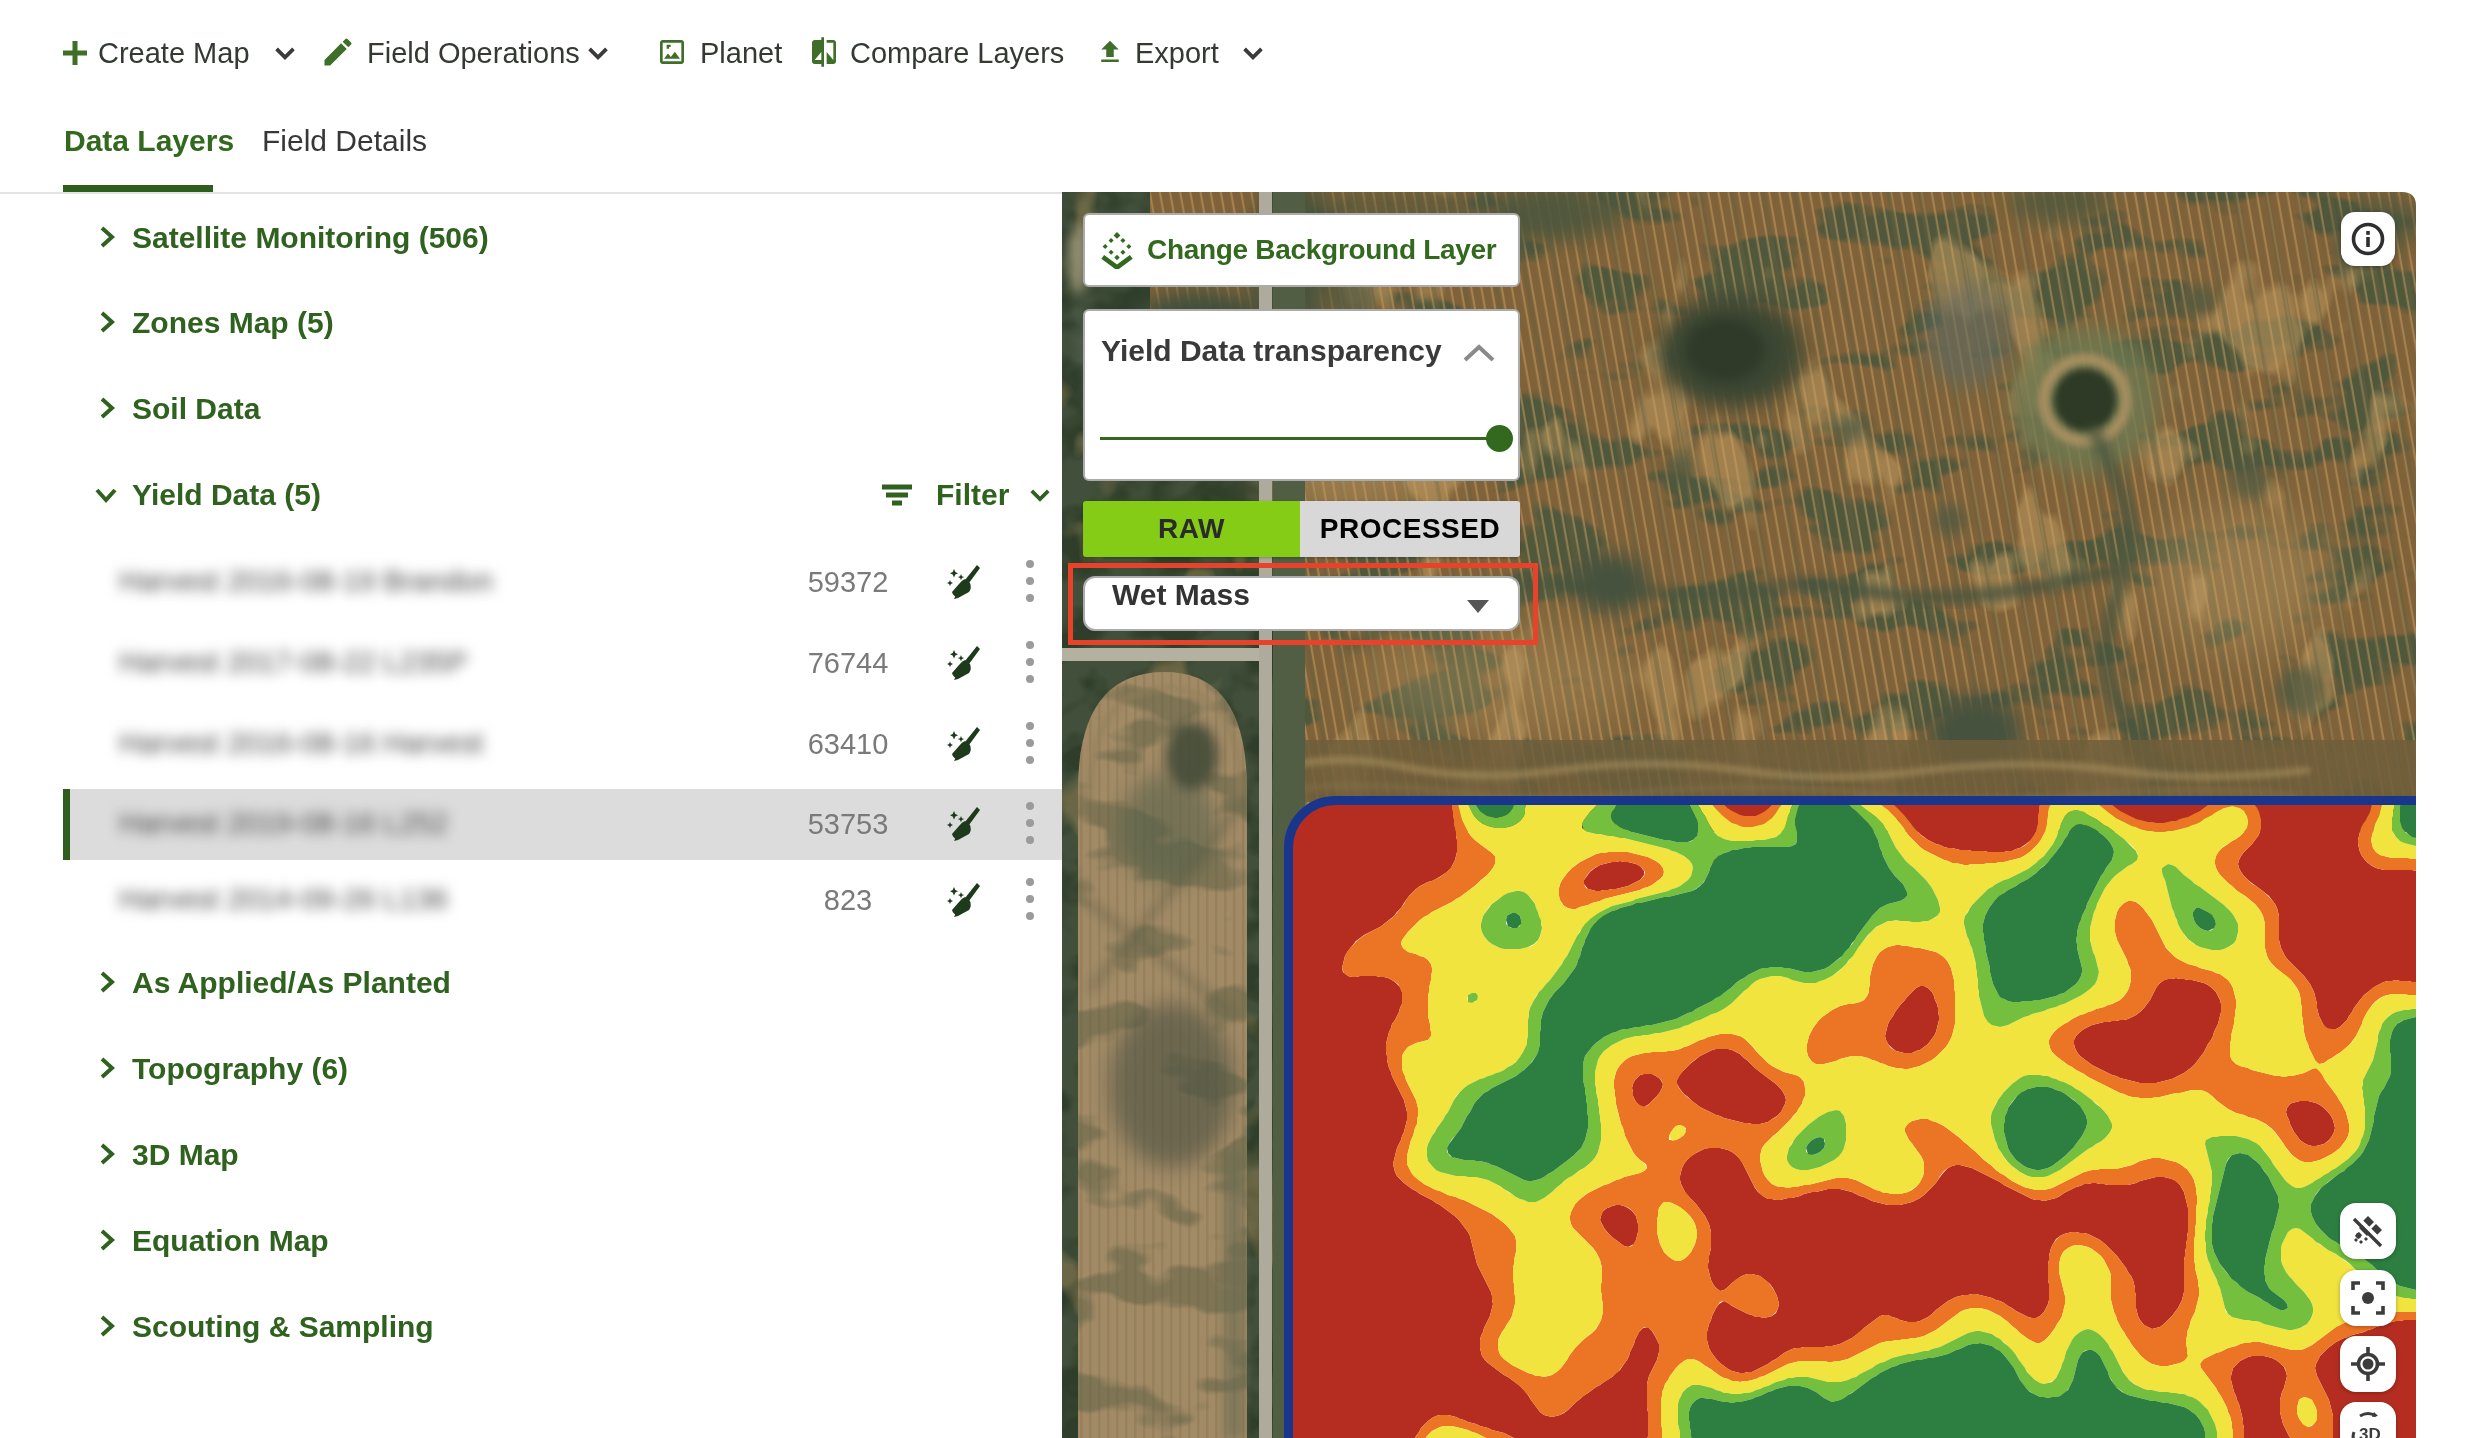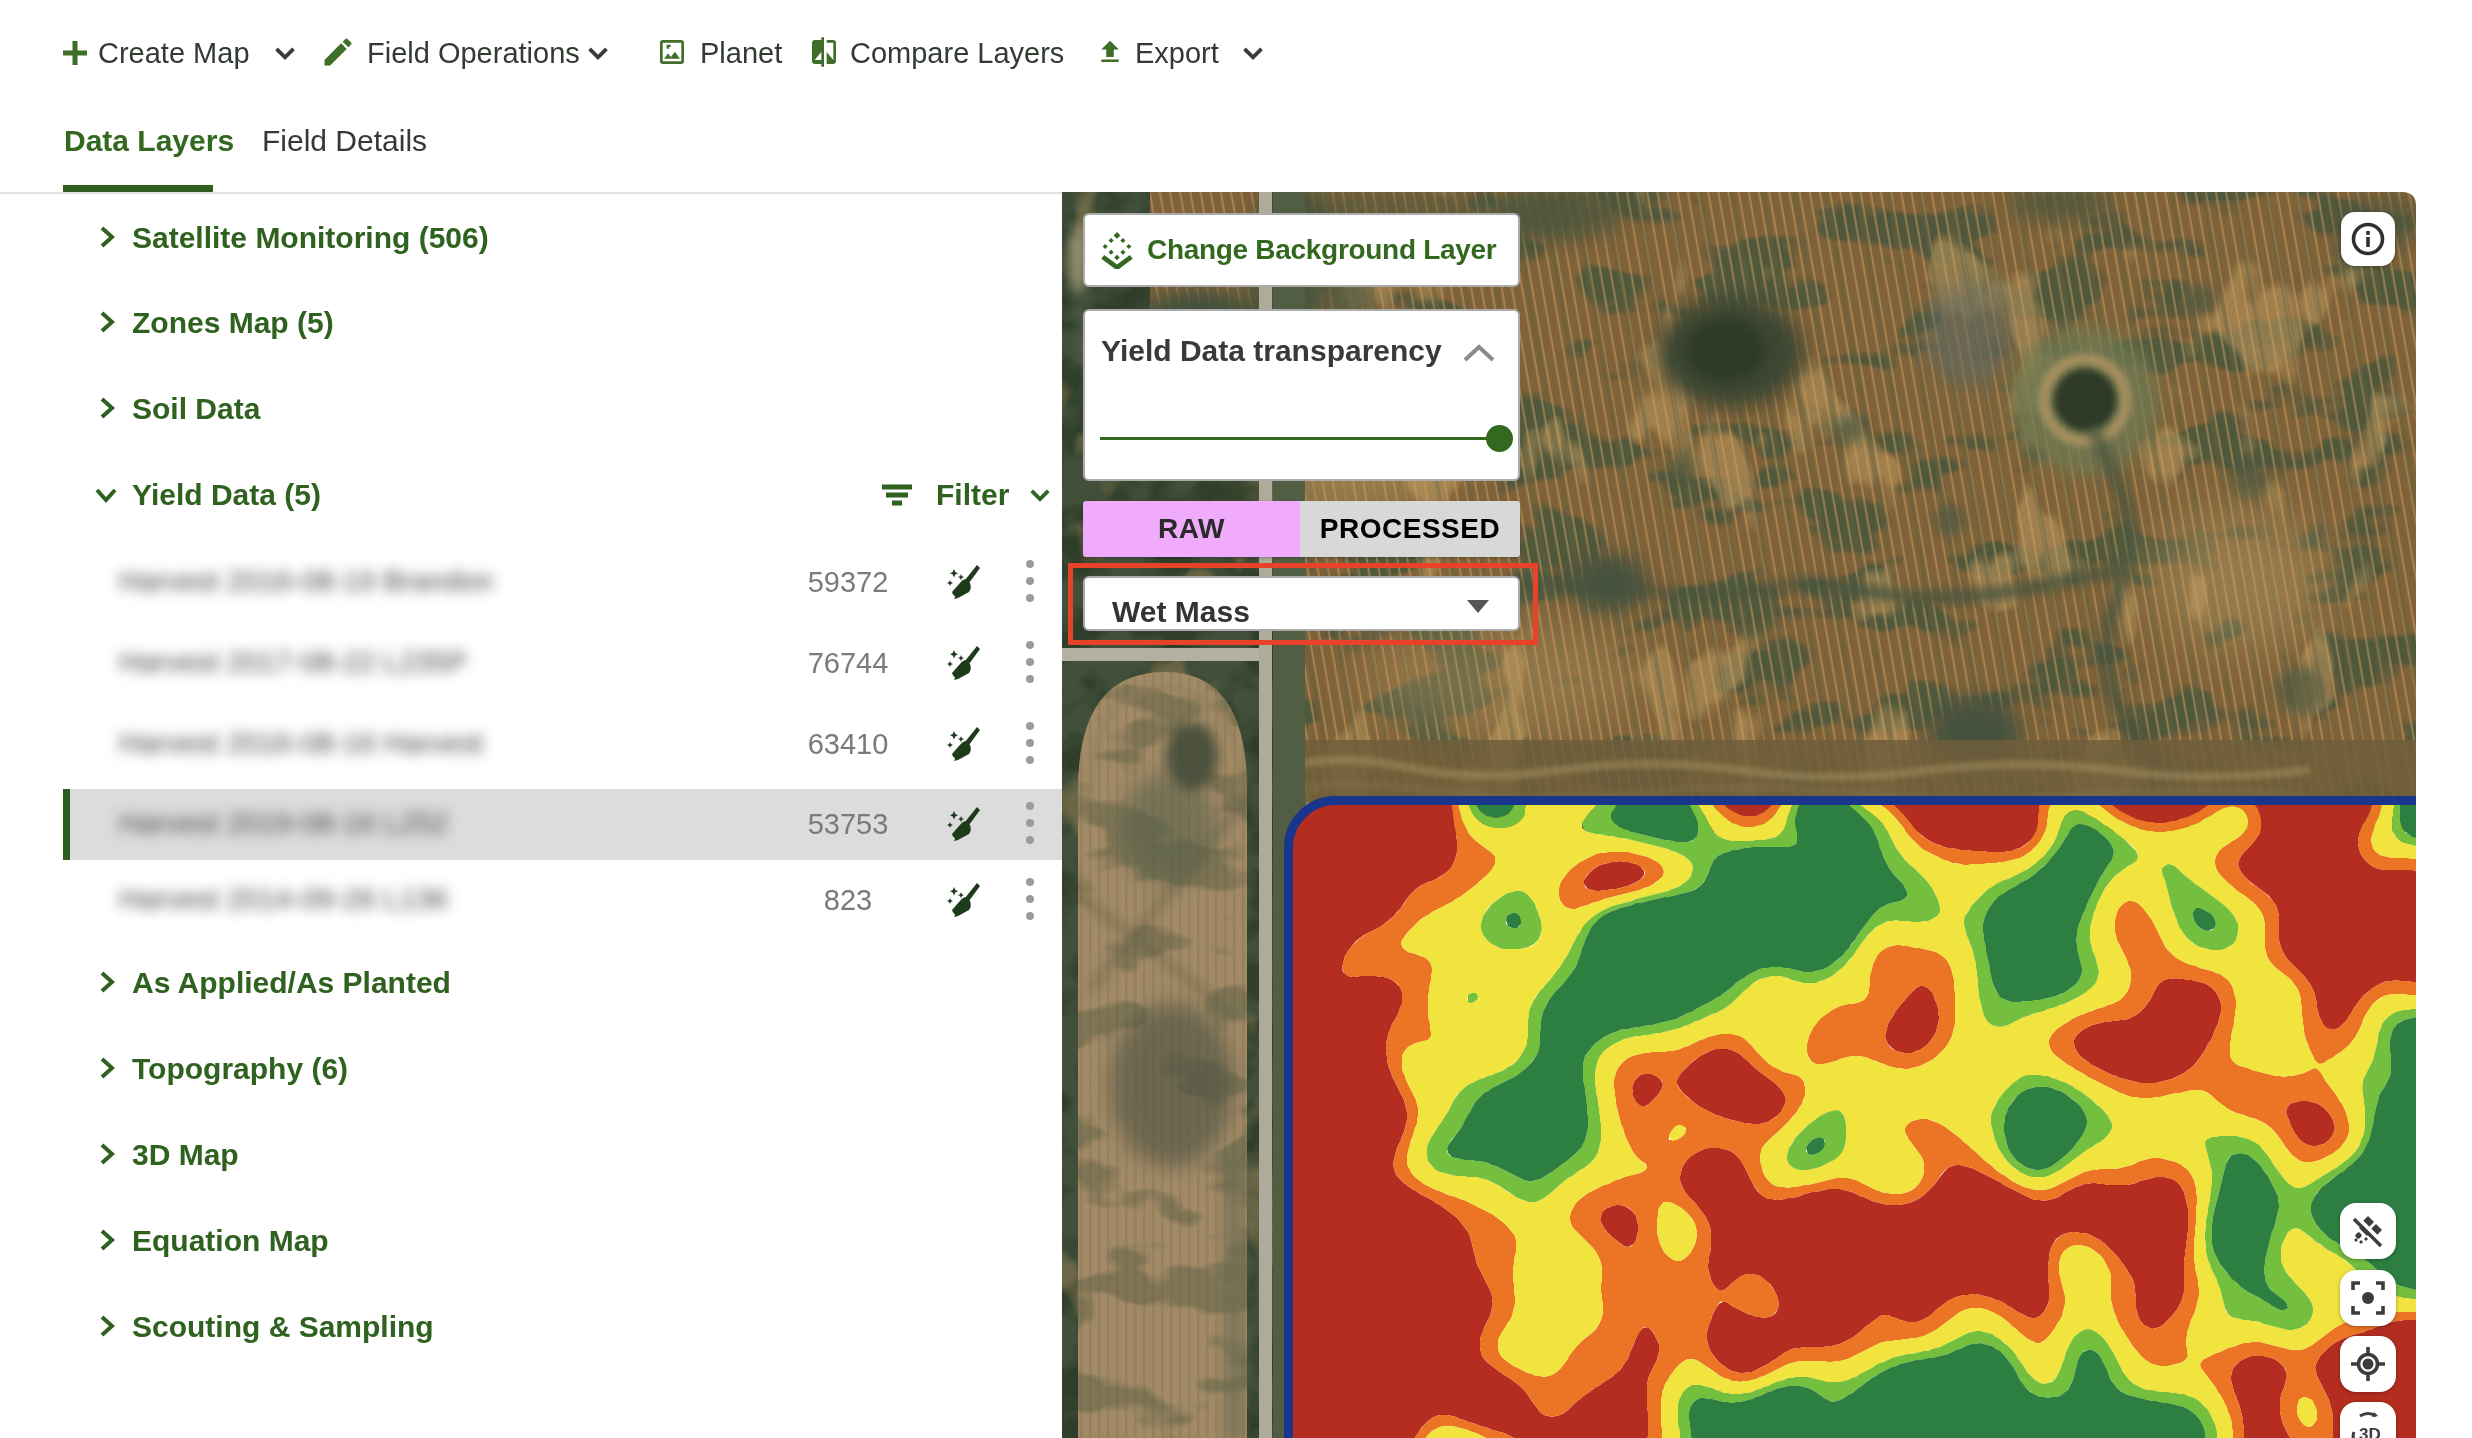--- a/index.html
+++ b/index.html
@@ -14,21 +14,21 @@
 .hd{position:absolute;left:132px;font-size:30px;font-weight:700;color:#2f611f;white-space:nowrap}
 .chev{position:absolute;left:94px;width:24px;height:24px}
 .item-blur{position:absolute;left:119px;font-size:29px;color:#474747;filter:blur(6.5px);white-space:nowrap}
 .num{position:absolute;font-size:29px;color:#7a7a7a;text-align:center;width:120px}
 .dots{position:absolute;left:1023px;width:8px}
 .dots i{display:block;width:8px;height:8px;border-radius:50%;background:#9b9b9b;margin:0 0 9px 0}
 .hl{position:absolute;left:63px;top:789px;width:999px;height:71px;background:#dcdcdc;border-left:7px solid #2f5d1d}
 .card{position:absolute;background:#fff;border:2px solid #ababab;border-radius:6px}
 .mapbtn{position:absolute;background:#fff;border-radius:16px;box-shadow:0 1px 4px rgba(0,0,0,.3);display:flex;align-items:center;justify-content:center}
 .seg{position:absolute;left:1083px;top:501px;width:437px;height:56px;border-radius:3px;overflow:hidden;display:flex;box-shadow:0 1px 3px rgba(0,0,0,.25);z-index:20}
-.seg .a{width:217px;background:#f0abfc;display:flex;align-items:center;justify-content:center;font-size:28px;font-weight:700;color:#2b2b2b;letter-spacing:.5px}
+.seg .a{width:217px;background:#84cc16;display:flex;align-items:center;justify-content:center;font-size:28px;font-weight:700;color:#2b2b2b;letter-spacing:.5px}
 .seg .b{width:220px;background:#d8d8d8;display:flex;align-items:center;justify-content:center;font-size:28px;font-weight:700;color:#000000;letter-spacing:.5px}
 .redbox{position:absolute;left:1068px;top:563px;width:470px;height:82px;border:5px solid #e8432a;z-index:30}
 </style></head>
 <body>
 
 <svg class="tsvg" style="left:60px;top:38px" width="30" height="30" viewBox="0 0 30 30">
     <path d="M15 3v24M3 15h24" stroke="#3e6e28" stroke-width="5"></path>
   </svg>
 <span class="ti" style="left:98px">Create Map</span>
 <svg class="tsvg" style="left:273px;top:46px" width="24" height="15" viewBox="0 0 24 16">
@@ -334,21 +334,21 @@
 <svg style="position:absolute;right:22px;top:33px" width="34" height="19" viewBox="0 0 34 19">
       <path d="M3 16L17 3l14 13" fill="none" stroke="#8a8a8a" stroke-width="4"></path>
     </svg>
 <div style="position:absolute;left:15px;top:126px;width:401px;height:3px;background:#33691e"></div>
 <div style="position:absolute;left:401px;top:114px;width:27px;height:27px;border-radius:50%;background:#33691e"></div>
 </div>
 <div class="seg">
     <div class="a">RAW</div>
     <div class="b">PROCESSED</div>
   </div>
-<div class="card" style="left:1083px;top:576px;width:437px;height:55px;border-radius:6px;z-index:20;display:flex;align-items:flex-end">
+<div class="card" style="left:1083px;top:576px;width:437px;height:55px;border-radius:12px;z-index:20;display:flex;align-items:flex-start">
 <span style="margin-left:27px;font-size:30px;font-weight:700;color:#333">Wet Mass</span>
 <div style="position:absolute;right:29px;top:22px;width:0;height:0;border-left:11px solid transparent;border-right:11px solid transparent;border-top:13px solid #555"></div>
 </div>
 <div class="redbox"></div>
 
 <div class="mapbtn" style="left:2341px;top:212px;width:54px;height:54px;border-radius:14px;z-index:20">
 <svg width="36" height="36" viewBox="0 0 36 36">
       <circle cx="18" cy="18" r="14.5" fill="none" stroke="#2f2f2f" stroke-width="3.6"></circle>
       <rect x="16.2" y="16" width="3.6" height="10" fill="#2f2f2f"></rect>
       <rect x="16.2" y="10" width="3.6" height="3.8" fill="#2f2f2f"></rect>

